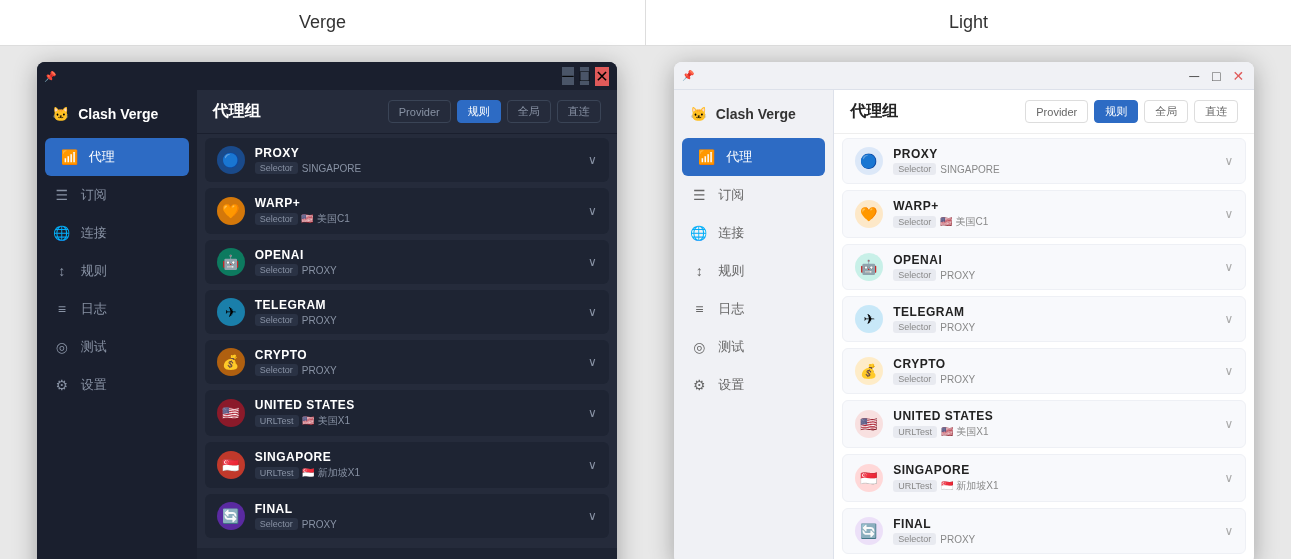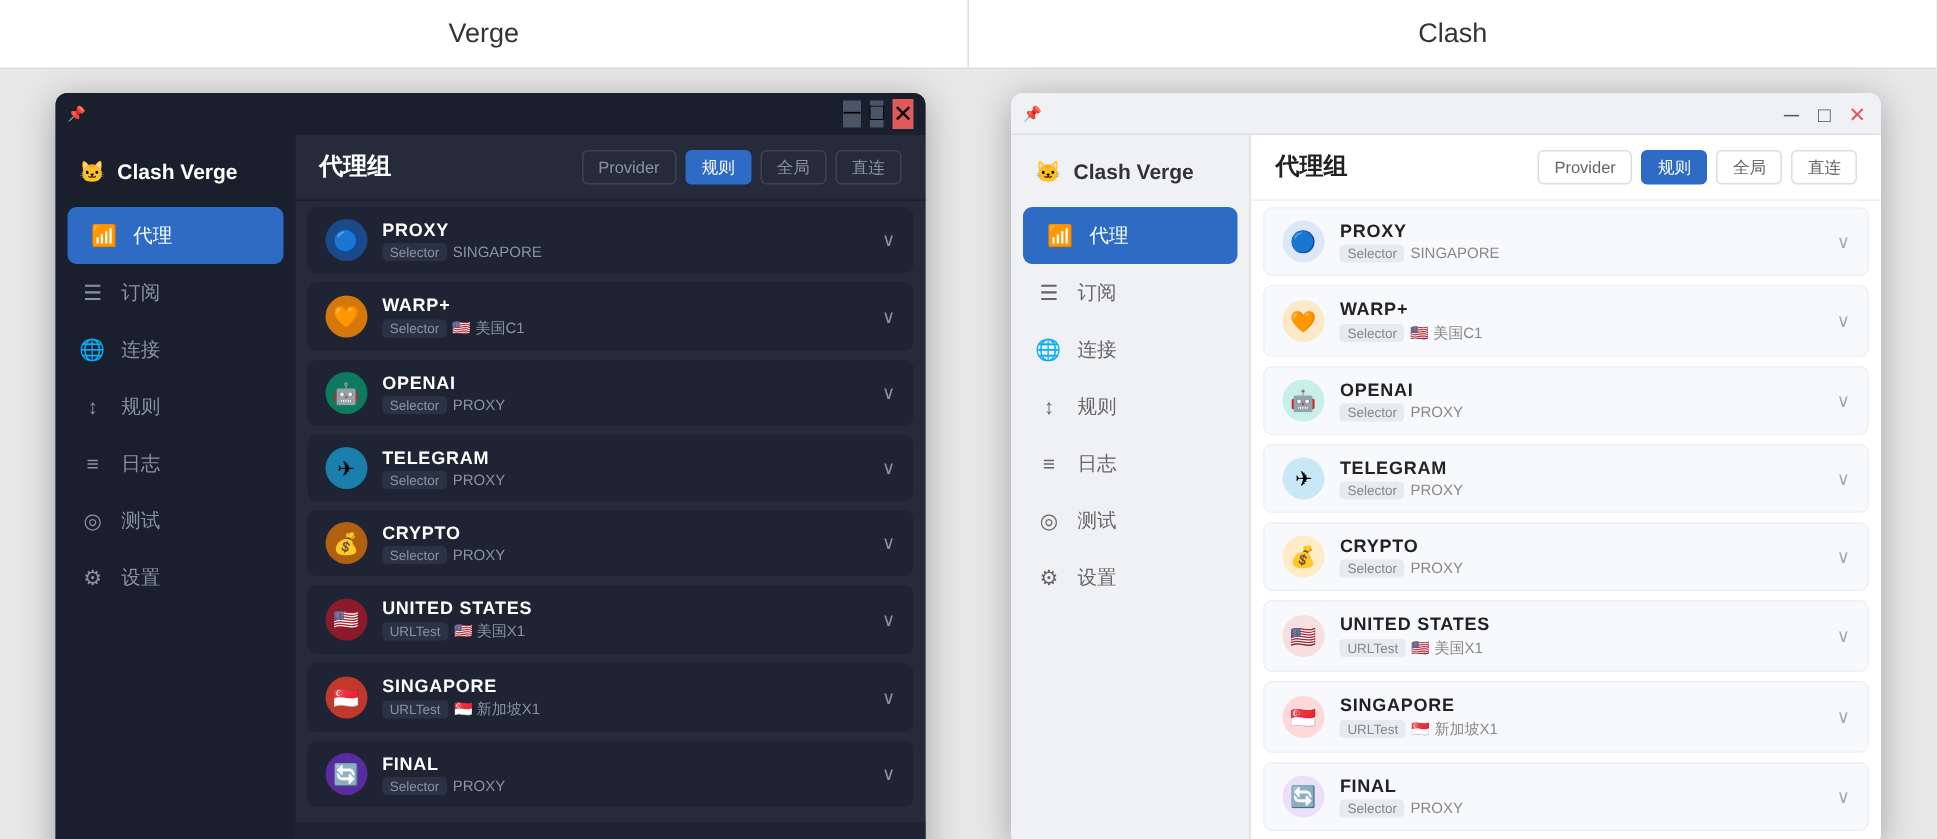--- a/index.html
+++ b/index.html
@@ -292,21 +292,21 @@
 
     
     .graph-svg { width: 100%; height: 40px; }
   </style>
 </head>
 <body>
 
 <div class="top-labels">
   <div class="top-label">Verge</div>
   <div class="divider-v"></div>
-  <div class="top-label">Clash</div>
+  <div class="top-label">Light</div>
 </div>
 
 <div class="panels panels-wrapper">
 
   <div class="panel-half">
     <div class="app-window dark">
 
       <div class="title-bar dark">
         <span class="title-bar-pin">📌</span>
         <span class="tb-min">─</span>

